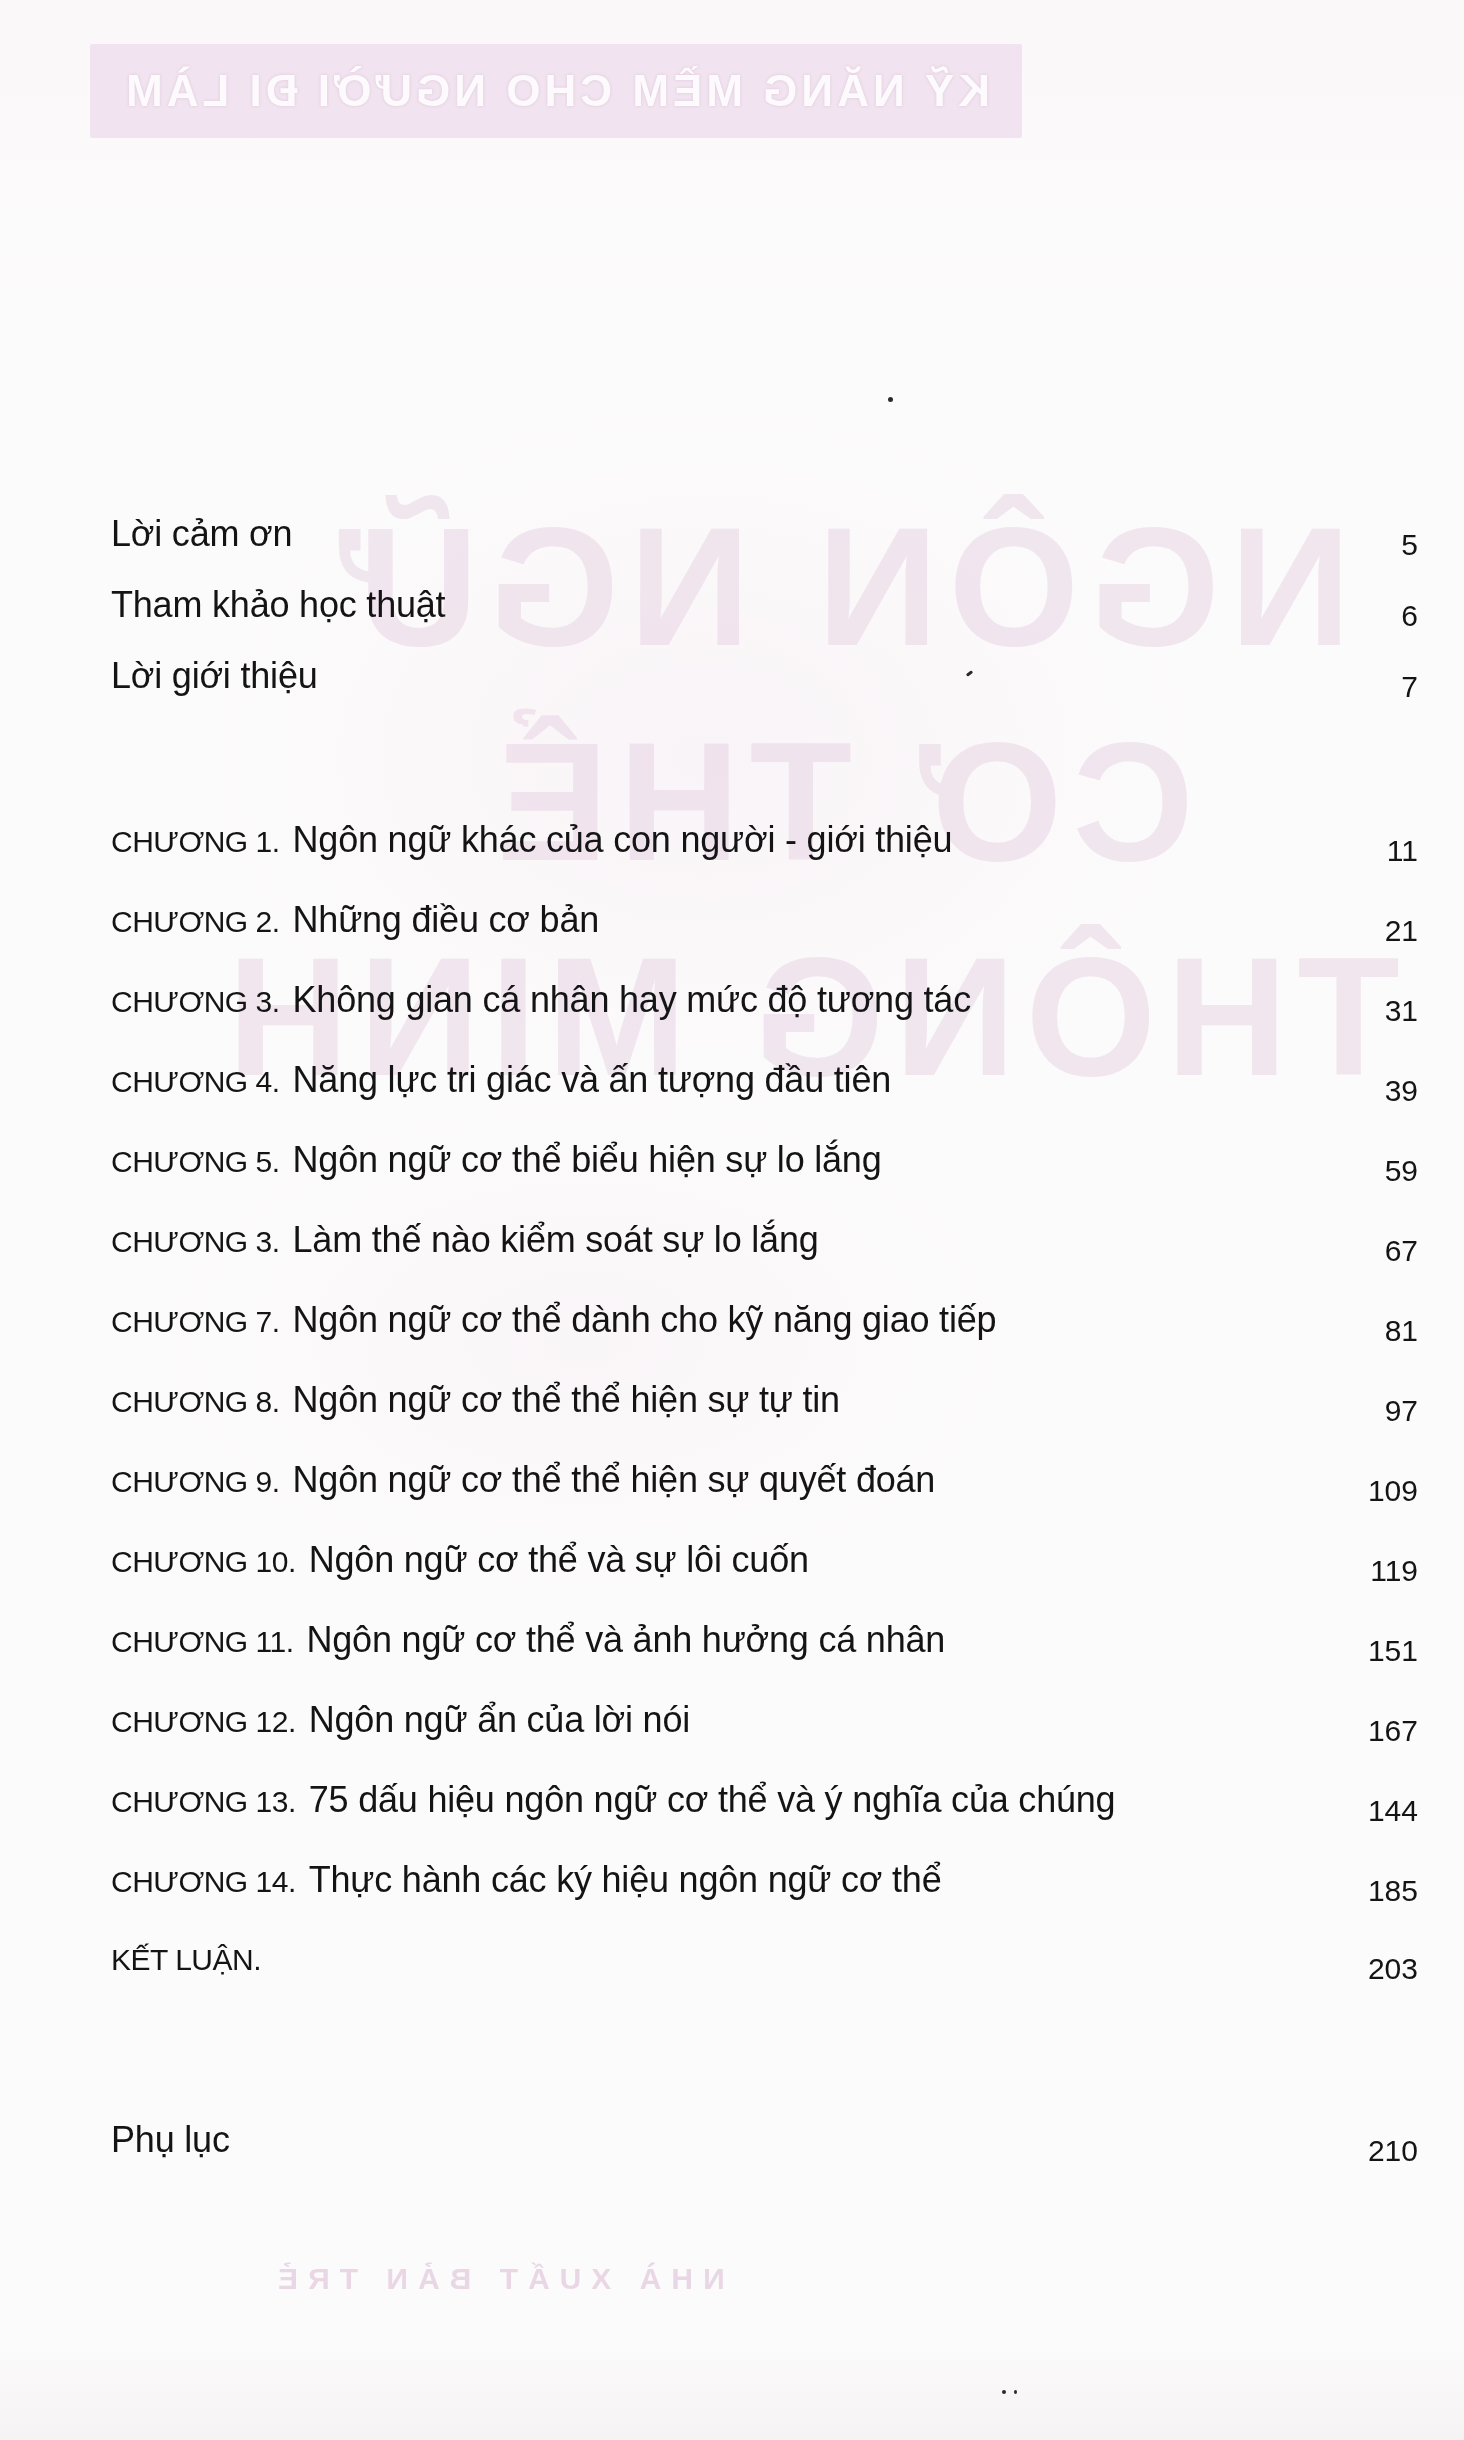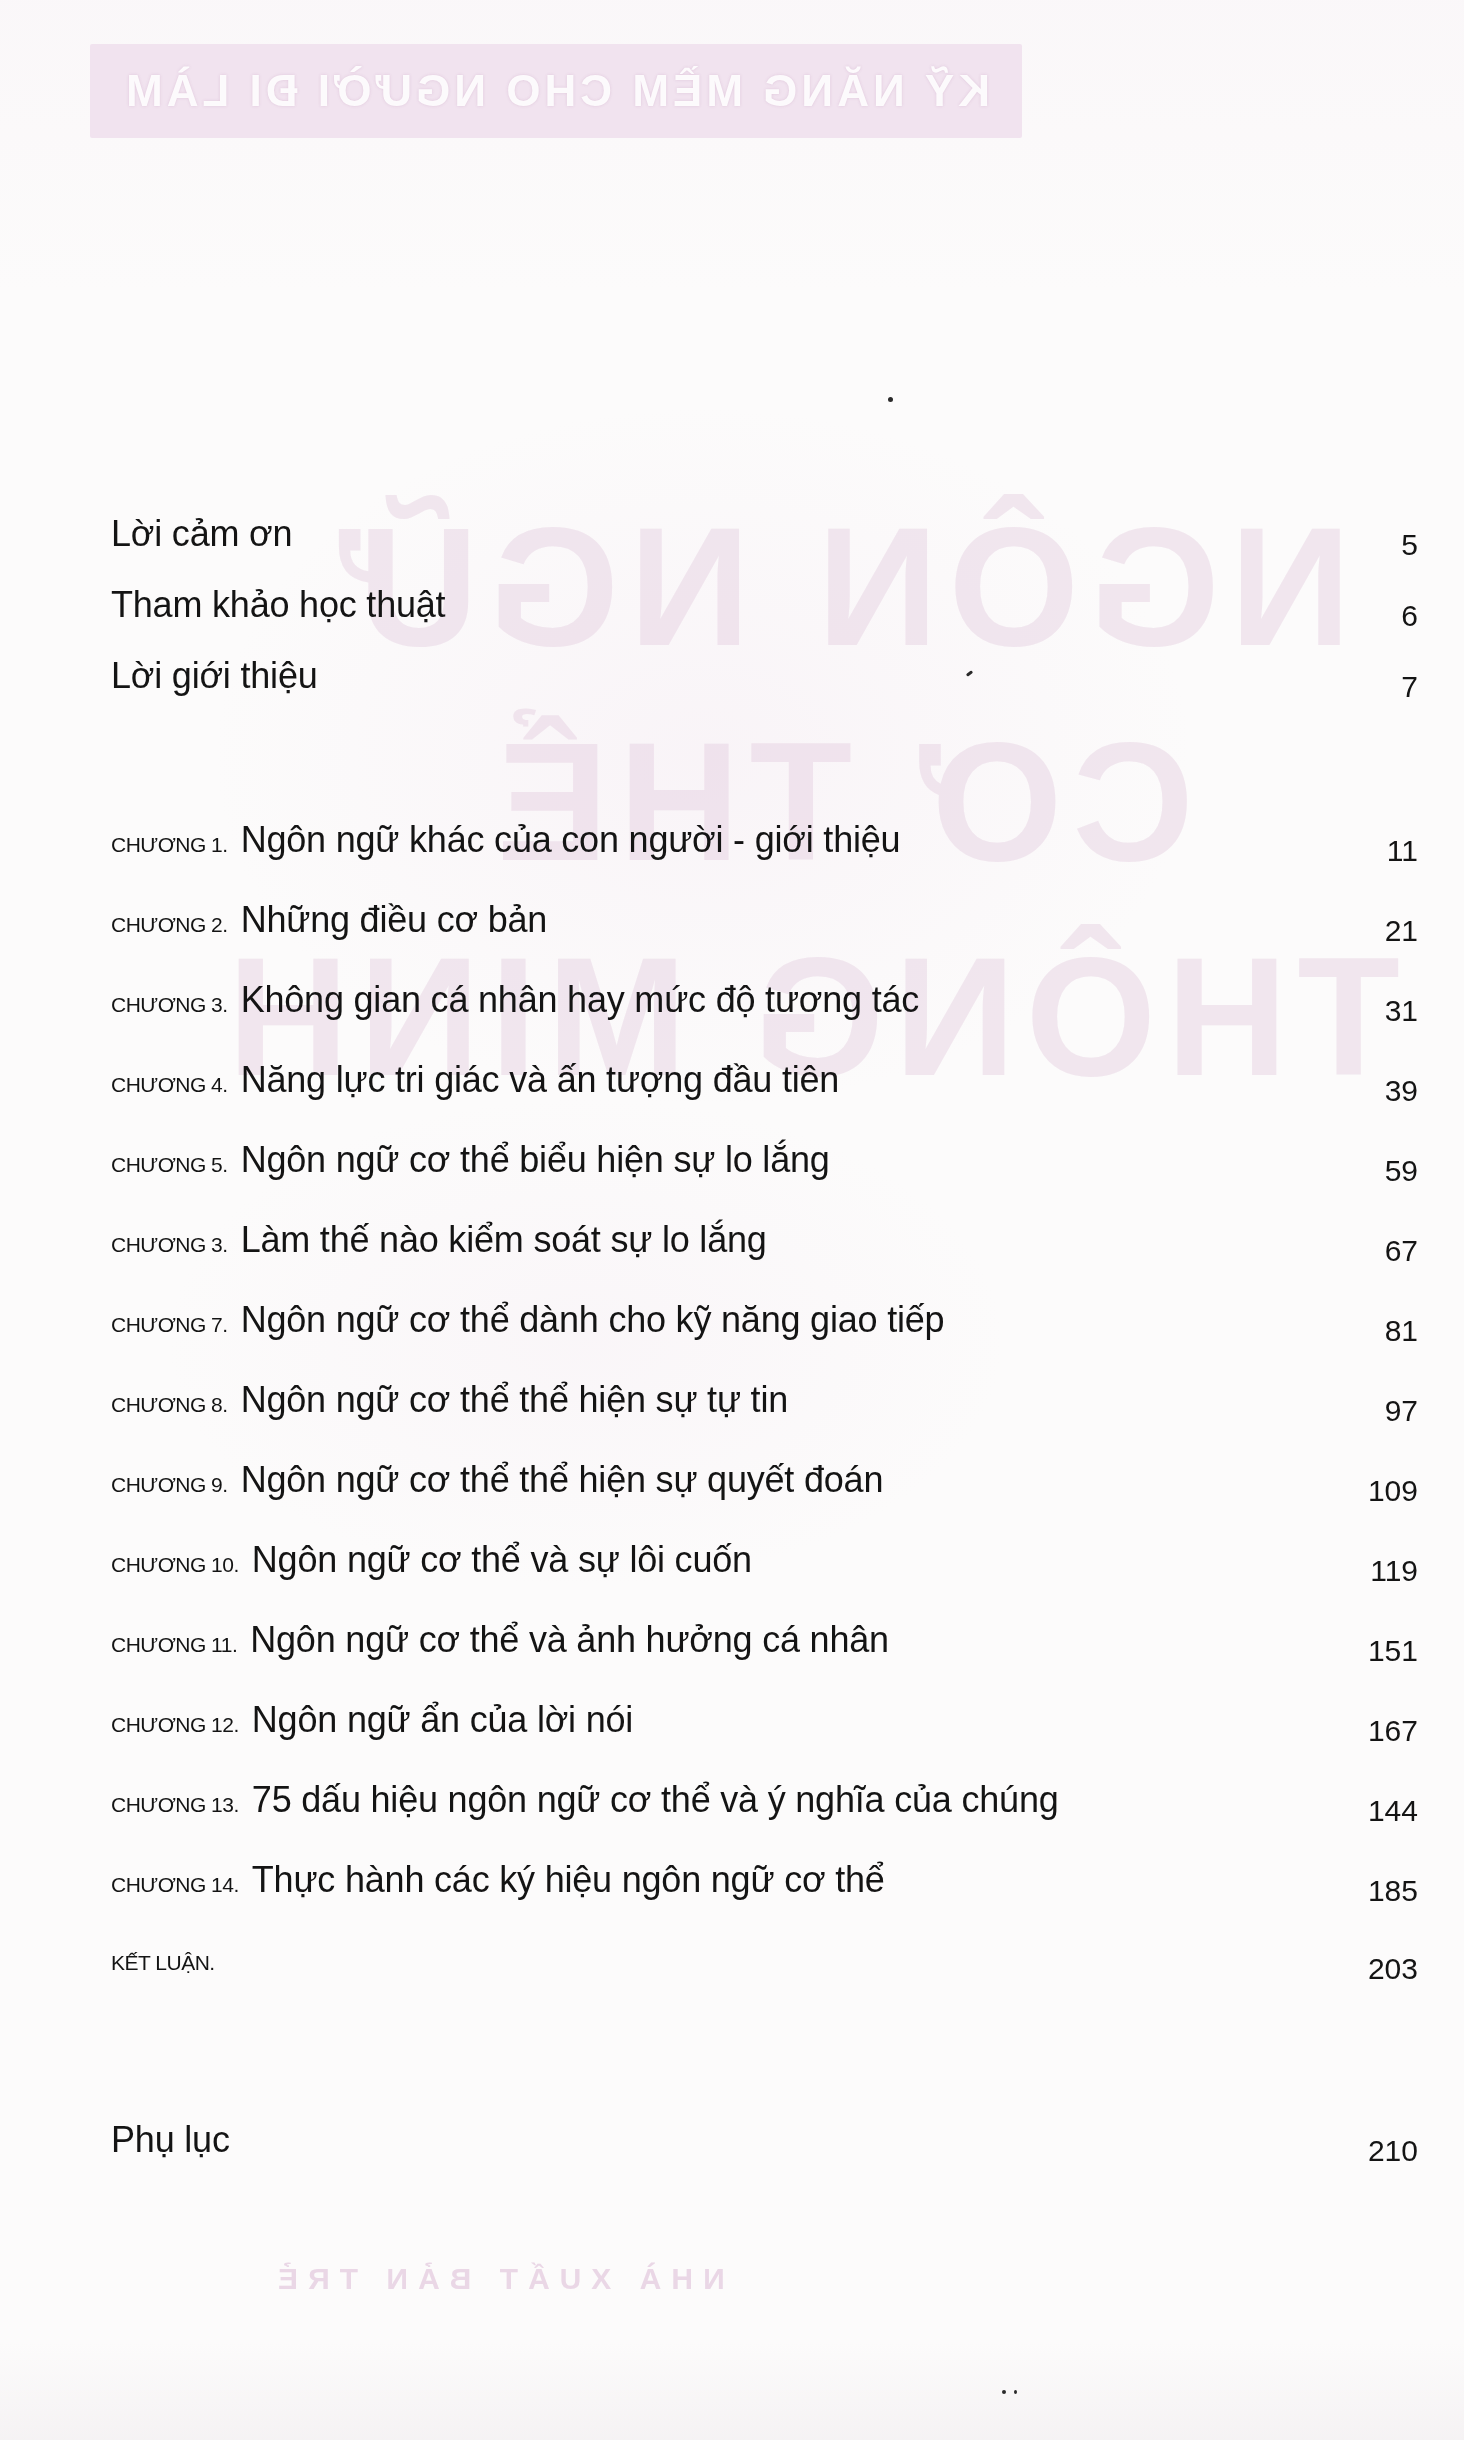--- a/index.html
+++ b/index.html
@@ -69,21 +69,21 @@
   .toc{position:absolute; left:95px; right:46px;margin-left:16px;}
   .toc-front{top:498px;}
   .toc-front .toc-row{height:71px; line-height:71px;}
   .toc-chapters{top:800px;}
   .toc-chapters .toc-row{height:80px; line-height:80px;}
   .toc-back{top:2100px;}
   .toc-back .toc-row{height:80px; line-height:80px;}
 
   .toc-row{display:flex; align-items:baseline; white-space:nowrap;}
   .row-label{
-    font-size:21px; letter-spacing:-0.5px;
+    font-size:30px; letter-spacing:-0.5px;
     margin-right:13px; flex:0 0 auto;
   }
   .row-label:empty{display:none; margin:0;}
   .row-title{font-size:36px; letter-spacing:-0.2px; flex:0 0 auto;}
   .row-fill{flex:1 1 auto;}
   .row-page{
     font-size:30px; flex:0 0 auto;
     position:relative; top:9px;
     text-align:right; min-width:40px;
   }

